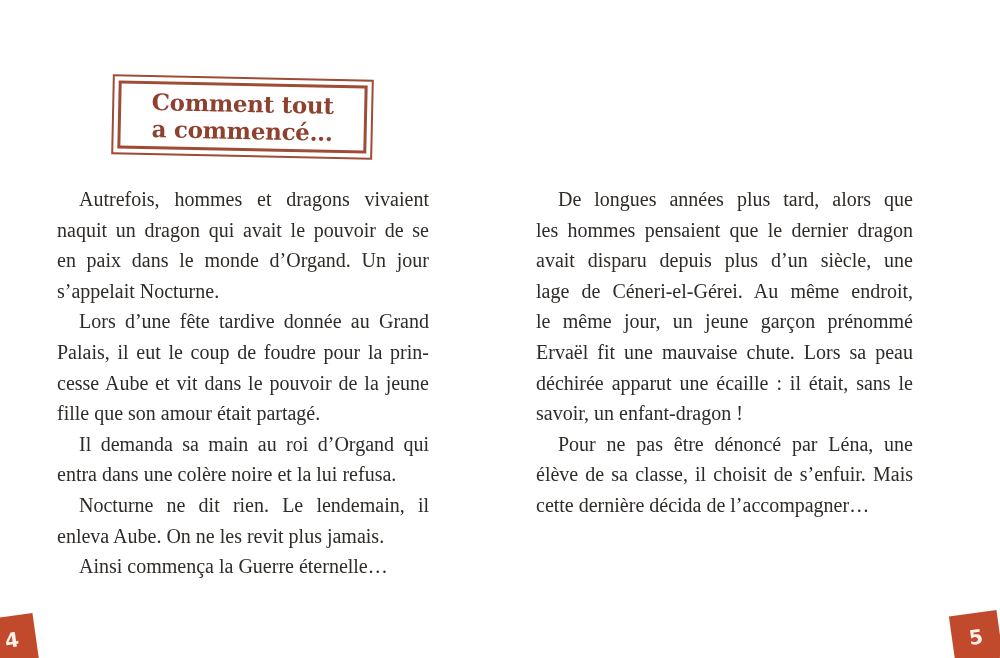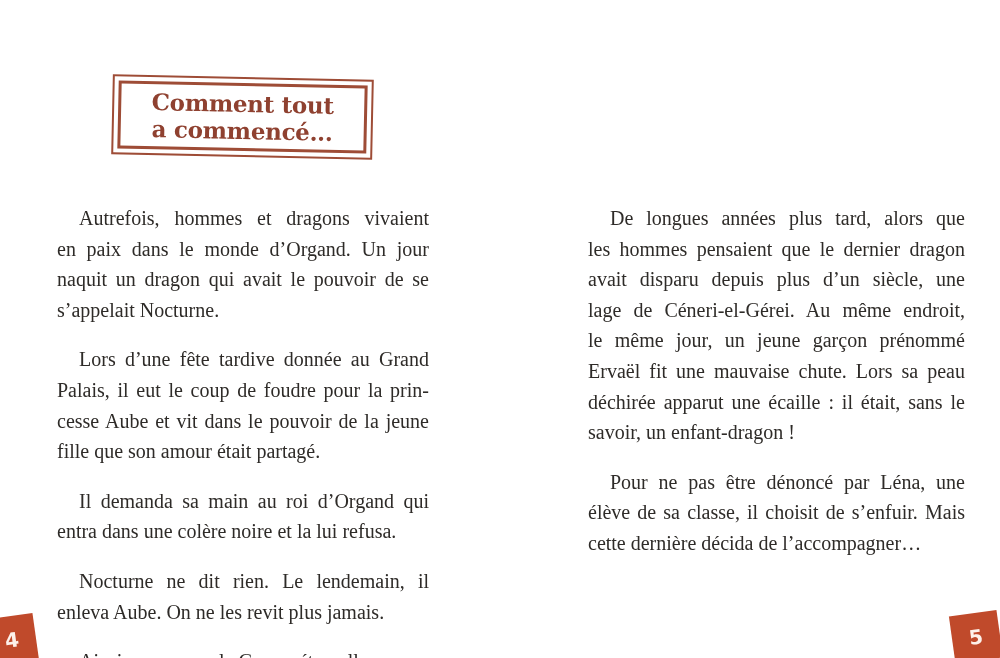--- a/index.html
+++ b/index.html
@@ -35,28 +35,28 @@
     color:var(--title-brown);letter-spacing:-0.3px;
     white-space:nowrap;
   }
   
   .text-col{
     position:absolute;top:184px;
     color:var(--body-text);
     font-size:20px;line-height:30.6px;
   }
   .text-col.left{left:57px;width:372px;}
-  .text-col.right{left:588px;width:377px;}
+  .text-col.right{left:536px;width:377px;}
   .line{
     text-align:justify;
     text-align-last:justify;
     white-space:normal;
   }
   .line.end{text-align-last:left;}
-  .line.first{text-indent:22px;margin-top:19px;}
+  .line.first{text-indent:22px;}
   
   .page-badge{
     position:absolute;width:48px;height:48px;
     background:var(--accent-red);
     transform:rotate(-8deg);
     display:flex;align-items:center;justify-content:center;
     color:#fdf1ea;
     font-family:"DejaVu Sans", sans-serif;
     font-weight:700;font-size:20px;
   }
@@ -70,22 +70,22 @@
 
   <div class="title-box">
     <div class="title-box-inner">
       <div class="title-line">Comment tout</div>
       <div class="title-line">a commencé...</div>
     </div>
   </div>
 
   <div class="text-col left">
       <div class="line first">Autrefois, hommes et dragons vivaient</div>
+      <div class="line">naquit un dragon qui avait le pouvoir de se</div>
       <div class="line">en paix dans le monde d’Organd. Un jour</div>
-      <div class="line">naquit un dragon qui avait le pouvoir de se</div>
       <div class="line end">s’appelait Nocturne.</div>
       <div class="line first">Lors d’une fête tardive donnée au Grand</div>
       <div class="line">Palais, il eut le coup de foudre pour la prin-</div>
       <div class="line">cesse Aube et vit dans le pouvoir de la jeune</div>
       <div class="line end">fille que son amour était partagé.</div>
       <div class="line first">Il demanda sa main au roi d’Organd qui</div>
       <div class="line end">entra dans une colère noire et la lui refusa.</div>
       <div class="line first">Nocturne ne dit rien. Le lendemain, il</div>
       <div class="line end">enleva Aube. On ne les revit plus jamais.</div>
       <div class="line first end">Ainsi commença la Guerre éternelle…</div>

